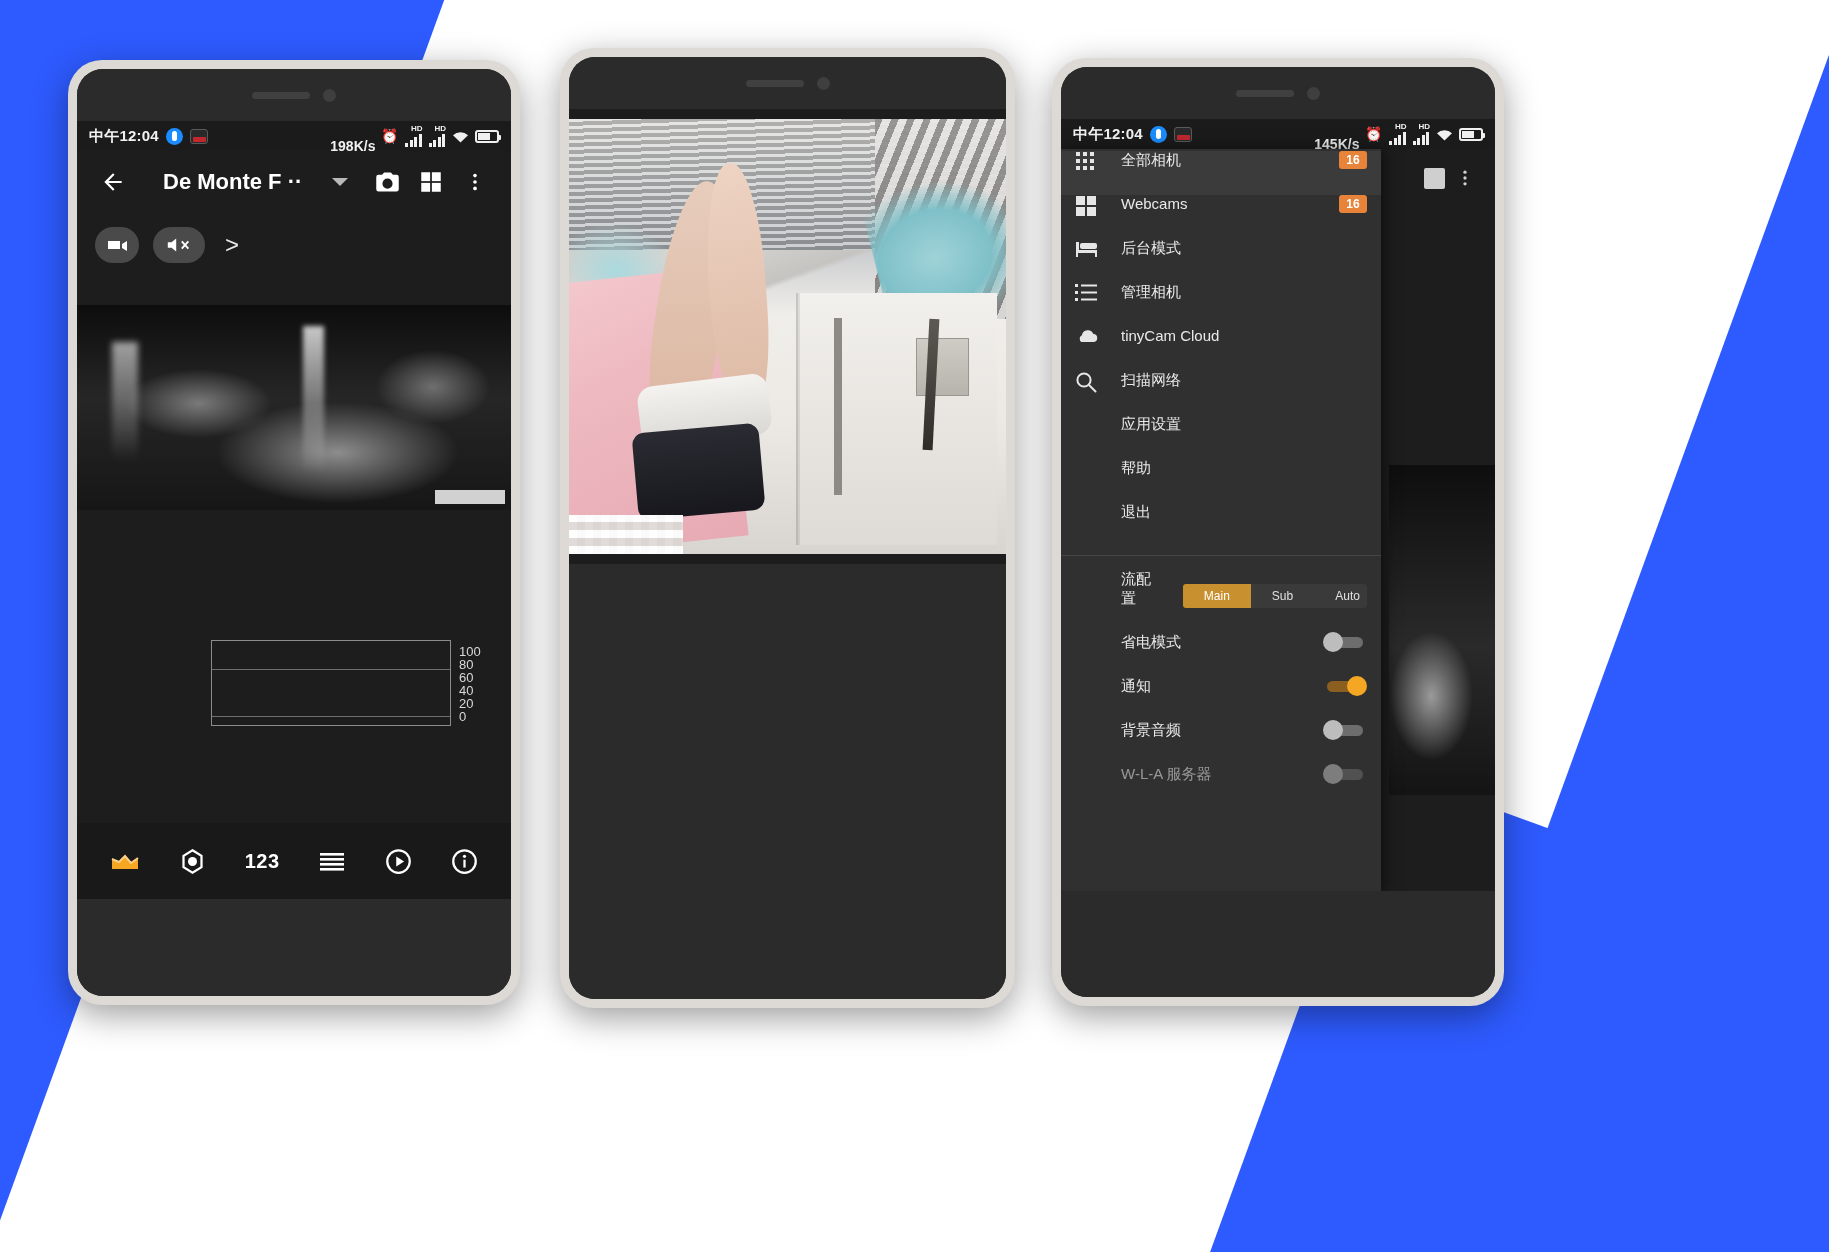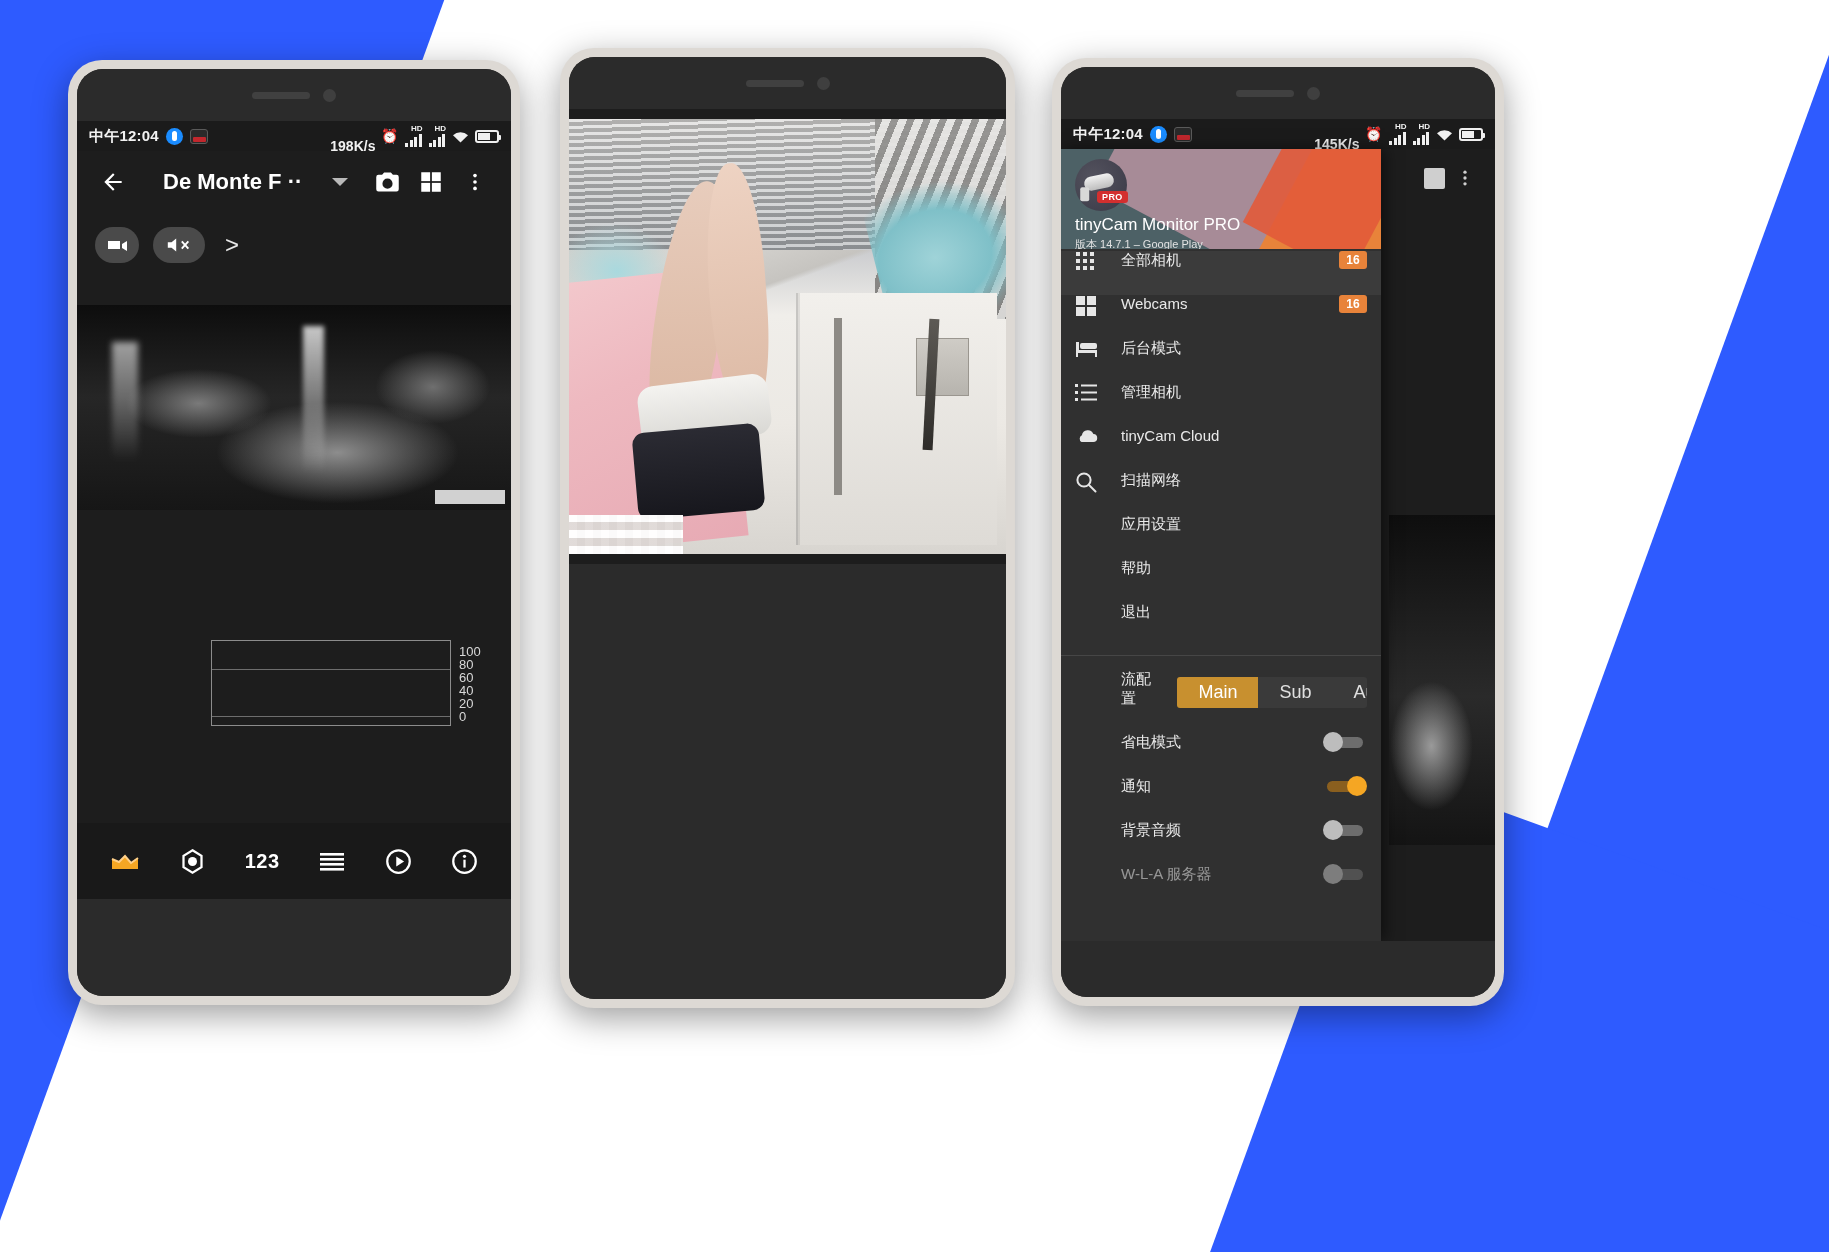--- a/index.html
+++ b/index.html
@@ -360,21 +360,21 @@
   .d-sep { height:1px; background:#464646; margin: 8px 0; }
   .d-section { font-size: 14px; color:#9e9e9e; padding: 6px 14px 6px 60px; }
 
   .d-row {
     height: 44px; display:flex; align-items:flex-end;
     padding: 0 14px 0 60px; color:#e9e9e9; font-size:15px;gap:20px;
   }
   .d-row .d-label { flex:1 1 auto; }
   .seg { display:flex; border-radius:3px; overflow:hidden; }
   .seg span {
-    padding: 5px 21px; font-size: 18px; color:#e0e0e0; background:#3a3a3a;
+    padding: 5px 21px; font-size: 12px; color:#e0e0e0; background:#3a3a3a;
   }
   .seg span.on { background:#c8902f; color:#fff; }
   .toggle { width:44px; height:20px; position:relative; }
   .toggle .track {
     position:absolute; left:4px; right:4px; top:5px; height:11px;
     border-radius:6px; background:#6d6d6d;
   }
   .toggle .knob {
     position:absolute; top:0; left:0; width:20px; height:20px;
     border-radius:50%; background:#bdbdbd;
@@ -631,33 +631,20 @@
                   <circle cx="12" cy="5" r="2" fill="#cfcfcf"></circle>
                   <circle cx="12" cy="12" r="2" fill="#cfcfcf"></circle>
                   <circle cx="12" cy="19" r="2" fill="#cfcfcf"></circle>
                 </svg>
             </div>
           </div>
           <div class="p3-cam"></div>
         </div>
 
         <div class="drawer">
-          <div class="drawer-header">
-            <div class="dh-shape1"></div>
-            <div class="dh-shape2"></div>
-            <div class="dh-shape3"></div>
-            <div class="dh-content">
-              <div class="dh-avatar">
-                <div class="dh-cam"></div>
-                <div class="dh-pro">PRO</div>
-              </div>
-              <div class="dh-title">tinyCam Monitor PRO</div>
-              <div class="dh-sub">版本 14.7.1 – Google Play</div>
-            </div>
-          </div>
 
           <div class="drawer-list">
 
             <div class="d-item selected">
               <span class="d-ic">
                 <svg width="22" height="22" viewBox="0 0 22 22">
                   <g fill="#e6e6e6">
                     <rect x="1" y="1" width="4" height="4"></rect>
                       <rect x="8" y="1" width="4" height="4"></rect>
                       <rect x="15" y="1" width="4" height="4"></rect>

